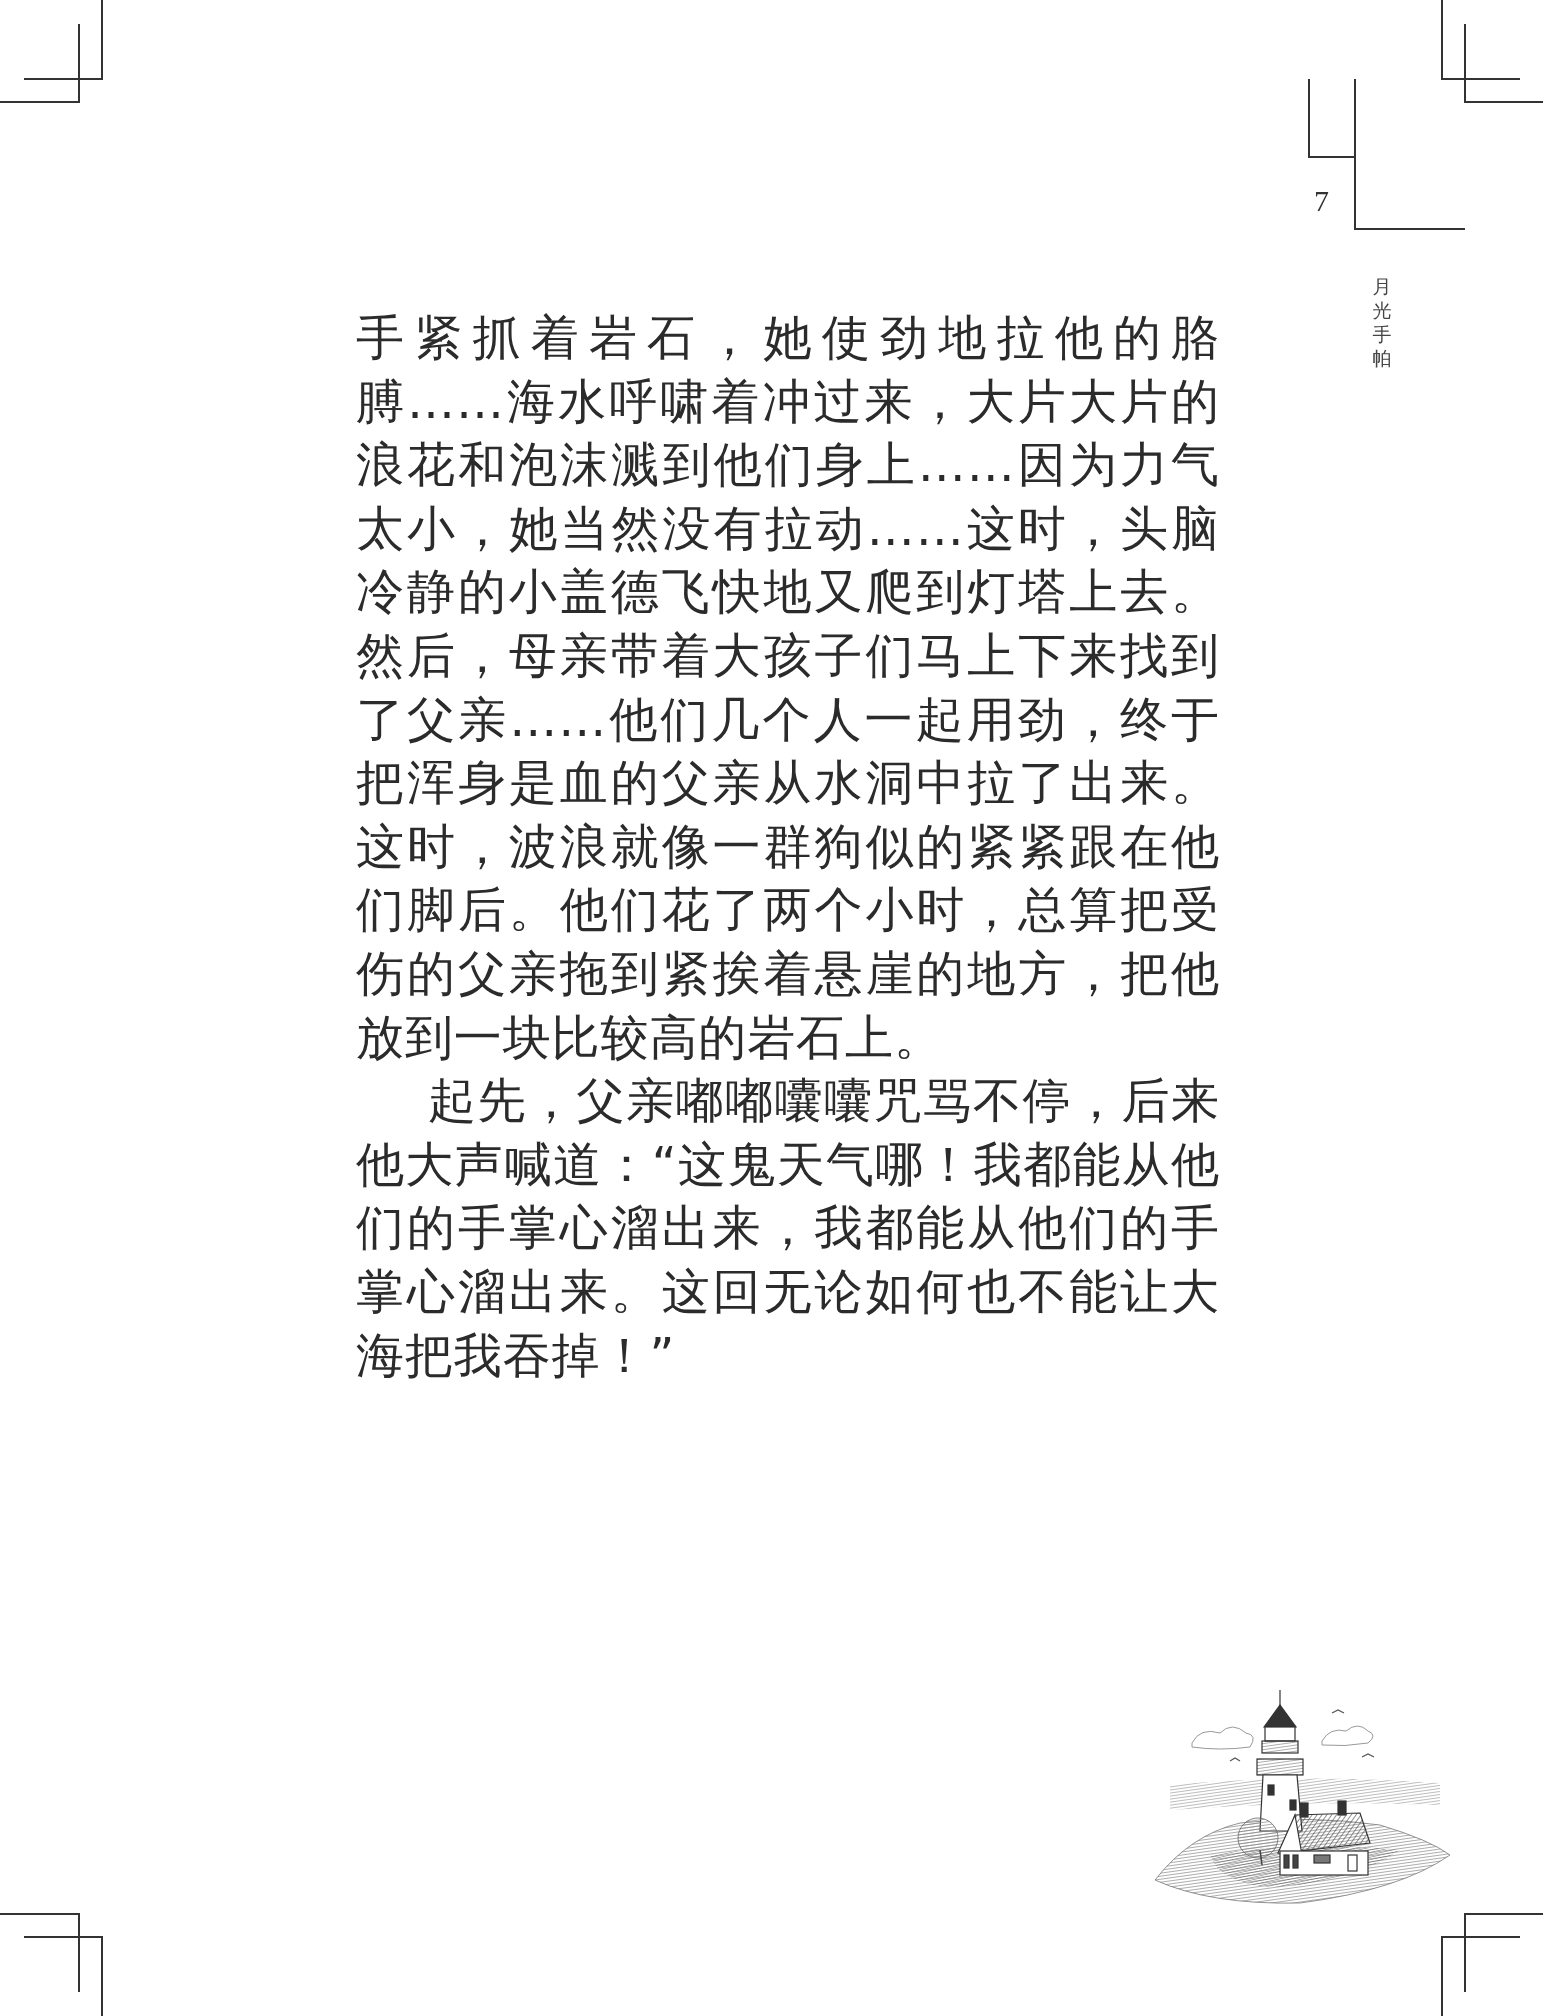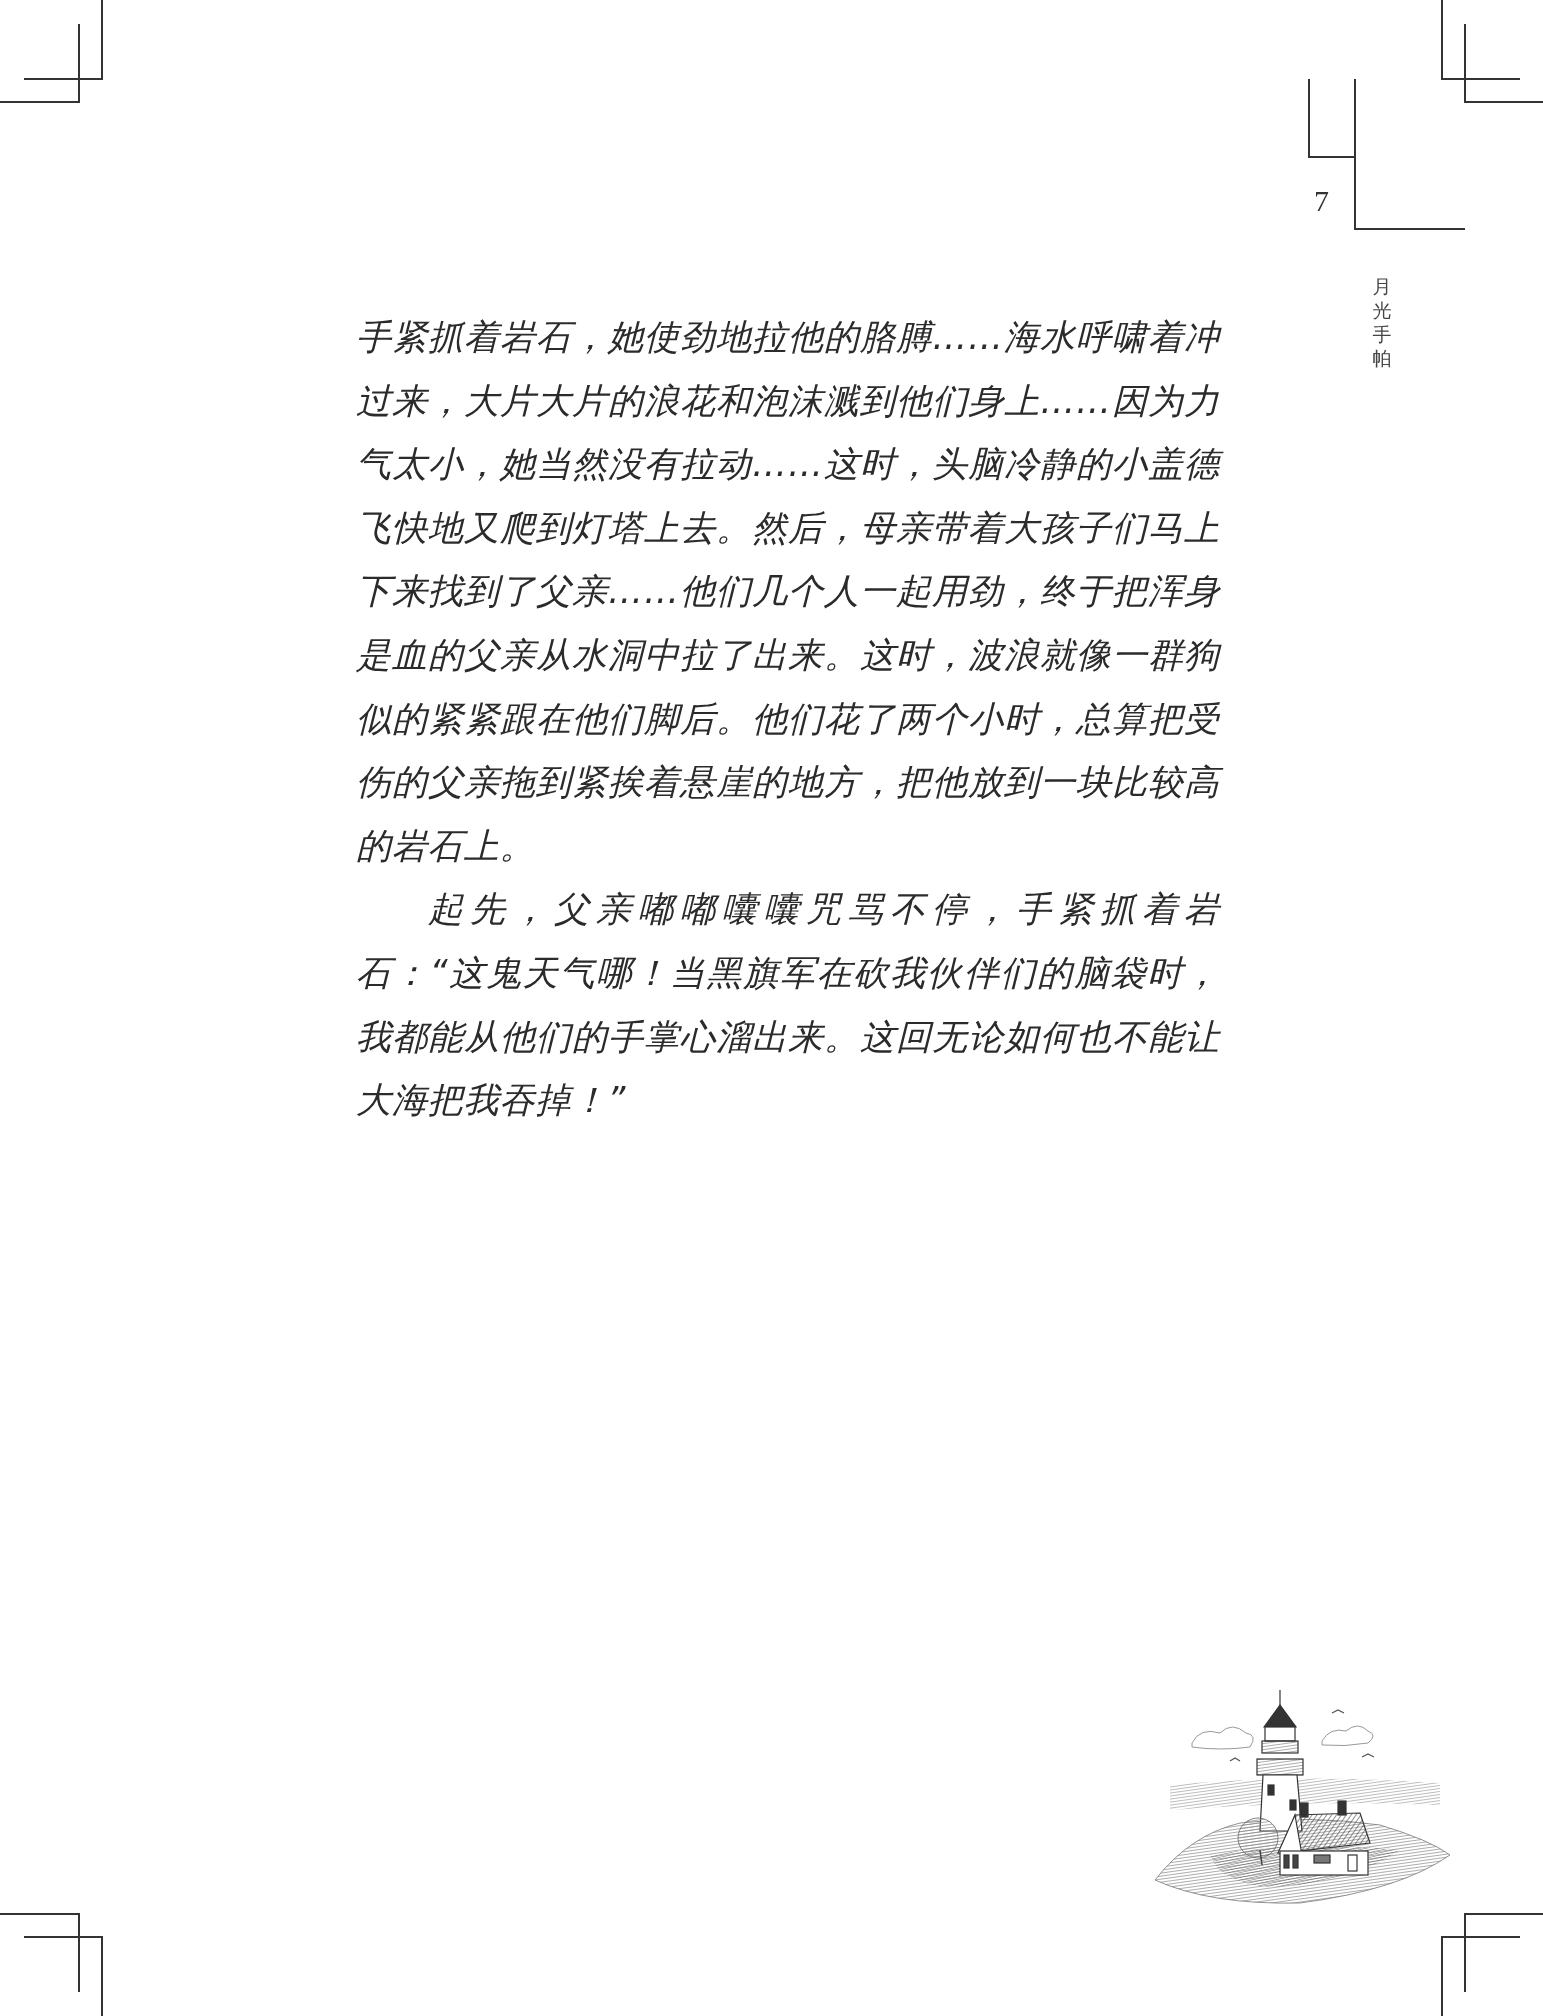--- a/index.html
+++ b/index.html
@@ -18,23 +18,22 @@
     font-size: 30px; color: #333; line-height: 1;
   }
   #running-header {
     position: absolute; left: 1370px; top: 274px;
     width: 24px; font-size: 19px; line-height: 24px; color: #444;
     text-align: center;
   }
   #running-header span { display: block; }
   #body-text {
     position: absolute; left: 356px; top: 306px; width: 864px;
-    font-size: 35px; line-height: 63.6px; color: #2b2b2b;
+    font-size: 48px; line-height: 63.6px; color: #2b2b2b;
     letter-spacing: 0.9px;
-    font-style: italic;
   }
   #body-text p { margin: 0; text-align: justify; text-align-last: left; }
   #body-text p.indent { text-indent: 72px; }
   #illustration { position: absolute; left: 1150px; top: 1655px; width: 330px; height: 285px; }
 </style>
 </head>
 <body>
 
 <div class="mark v" style="left:101px;top:0;height:79px;"></div>
 <div class="mark h" style="left:24px;top:78px;width:79px;"></div>
@@ -55,21 +54,21 @@
 
 <div id="running-header">
   <span>月</span>
   <span>光</span>
   <span>手</span>
   <span>帕</span>
 </div>
 
 <div id="body-text">
   <p>手紧抓着岩石，她使劲地拉他的胳膊……海水呼啸着冲过来，大片大片的浪花和泡沫溅到他们身上……因为力气太小，她当然没有拉动……这时，头脑冷静的小盖德飞快地又爬到灯塔上去。然后，母亲带着大孩子们马上下来找到了父亲……他们几个人一起用劲，终于把浑身是血的父亲从水洞中拉了出来。这时，波浪就像一群狗似的紧紧跟在他们脚后。他们花了两个小时，总算把受伤的父亲拖到紧挨着悬崖的地方，把他放到一块比较高的岩石上。</p>
-  <p class="indent">起先，父亲嘟嘟囔囔咒骂不停，手紧抓着岩石：“这鬼天气哪！当黑旗军在砍我伙伴们的脑袋时，我都能从他们的手掌心溜出来。这回无论如何也不能让大海把我吞掉！”</p>
+  <p class="indent">起先，父亲嘟嘟囔囔咒骂不停，后来他大声喊道：“这鬼天气哪！我都能从他们的手掌心溜出来，我都能从他们的手掌心溜出来。这回无论如何也不能让大海把我吞掉！”</p>
 </div>
 
 <svg id="illustration" viewBox="0 0 330 285" xmlns="http://www.w3.org/2000/svg">
   <defs>
     <pattern id="hatch" width="6" height="3" patternUnits="userSpaceOnUse" patternTransform="rotate(-8)">
       <line x1="0" y1="1.5" x2="6" y2="1.5" stroke="#8a8a8a" stroke-width="0.7"></line>
     </pattern>
     <pattern id="hatchDark" width="4" height="2.4" patternUnits="userSpaceOnUse" patternTransform="rotate(-12)">
       <line x1="0" y1="1.2" x2="4" y2="1.2" stroke="#555" stroke-width="0.8"></line>
     </pattern>

